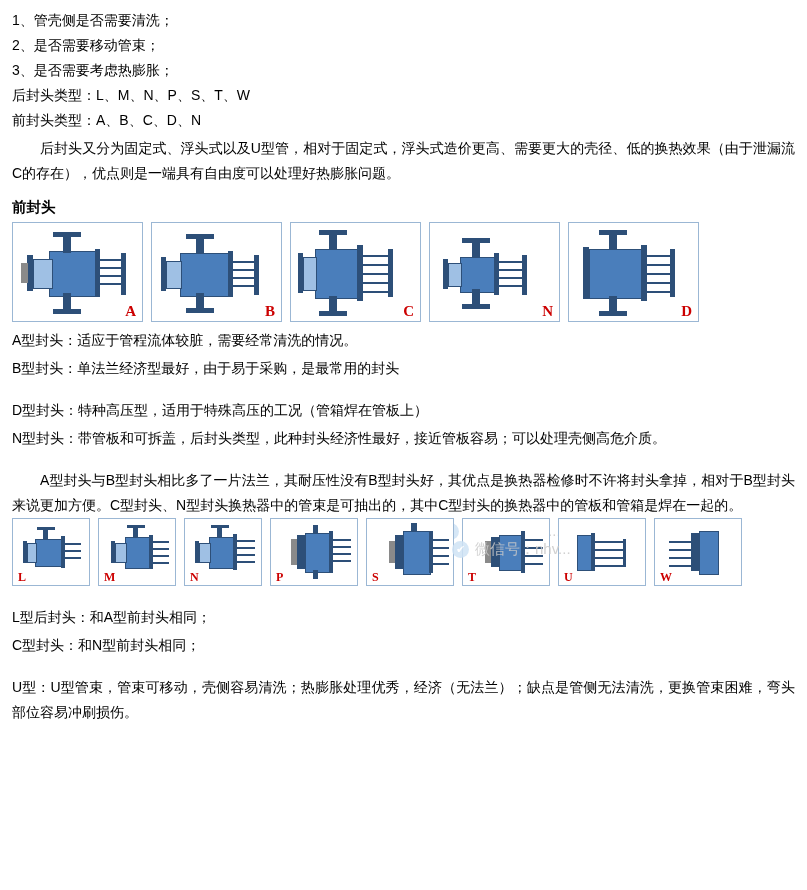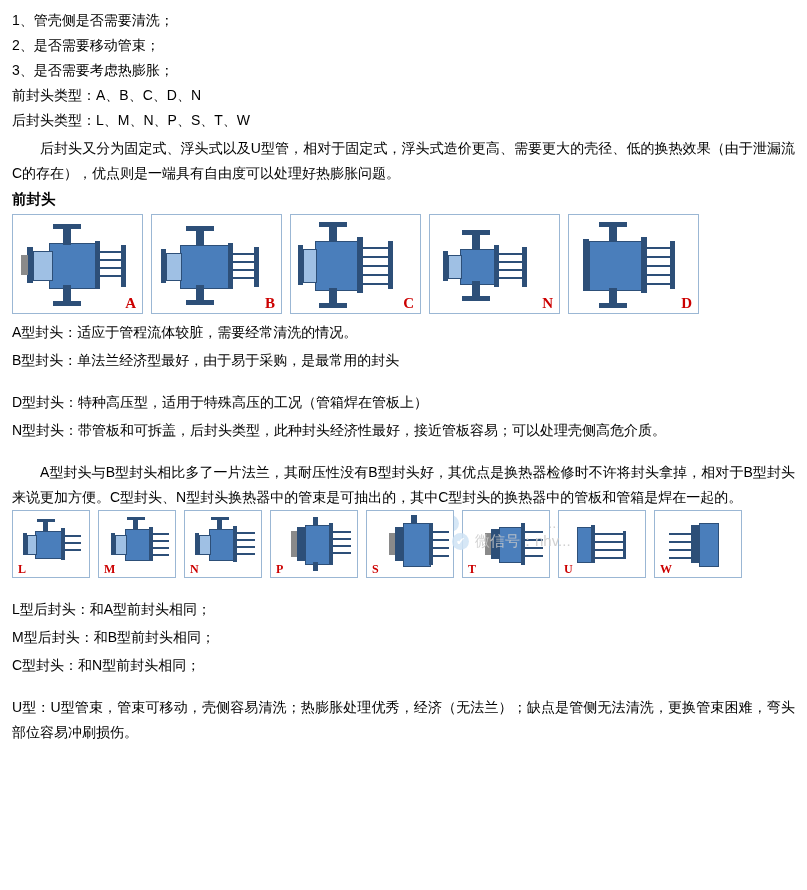--- a/index.html
+++ b/index.html
@@ -40,21 +40,21 @@
     line-height: 25px;
     font-size: 14px;
     text-align: justify;
     text-indent: 2em;
     margin: 3px 0 0 0;
   }
   .para.noindent { text-indent: 0; }
   .section-head {
     font-weight: bold;
     font-size: 14.5px;
-    margin: 4px 0 5px 0;
+    margin: 12px 0 5px 0;
   }
   .spacer-10 { height: 10px; }
   .spacer-14 { height: 14px; }
 
   
   .fig-row {
     display: flex;
     gap: 8px;
     position: relative;
     margin-bottom: 6px;
@@ -131,22 +131,22 @@
 </style>
 </head>
 <body>
 
 <div class="page">
 
 
   <div class="line">1、管壳侧是否需要清洗；</div>
   <div class="line">2、是否需要移动管束；</div>
   <div class="line">3、是否需要考虑热膨胀；</div>
+  <div class="line">后封头类型：L、M、N、P、S、T、W</div>
   <div class="line">前封头类型：A、B、C、D、N</div>
-  <div class="line">后封头类型：L、M、N、P、S、T、W</div>
 
   <div class="para">后封头又分为固定式、浮头式以及U型管，相对于固定式，浮头式造价更高、需要更大的壳径、低的换热效果（由于泄漏流C的存在），优点则是一端具有自由度可以处理好热膨胀问题。</div>
 
   <div class="section-head">前封头</div>
 
   <div class="fig-row front">
 
     <div class="fig-box">
       <div class="dev body-blue" style="left:36px; top:28px; width:46px; height:44px;"></div>
       <div class="dev body-light" style="left:20px; top:36px; width:18px; height:28px;"></div>
@@ -358,20 +358,19 @@
 
     <div class="watermark wm2" style="left:440px; top:22px;">
       <span class="wm-badge">✔</span>
       <span>微信号：nhv...</span>
     </div>
   </div>
 
   <div class="spacer-10"></div>
 
   <div class="para noindent">L型后封头：和A型前封头相同；</div>
-  <div class="para noindent">M型后封头：和B型前封头相同；</div>
   <div class="para noindent">C型封头：和N型前封头相同；</div>
 
   <div class="spacer-14"></div>
 
   <div class="para noindent">U型：U型管束，管束可移动，壳侧容易清洗；热膨胀处理优秀，经济（无法兰）；缺点是管侧无法清洗，更换管束困难，弯头部位容易冲刷损伤。</div>
 
 </div>
 
 </body></html>

